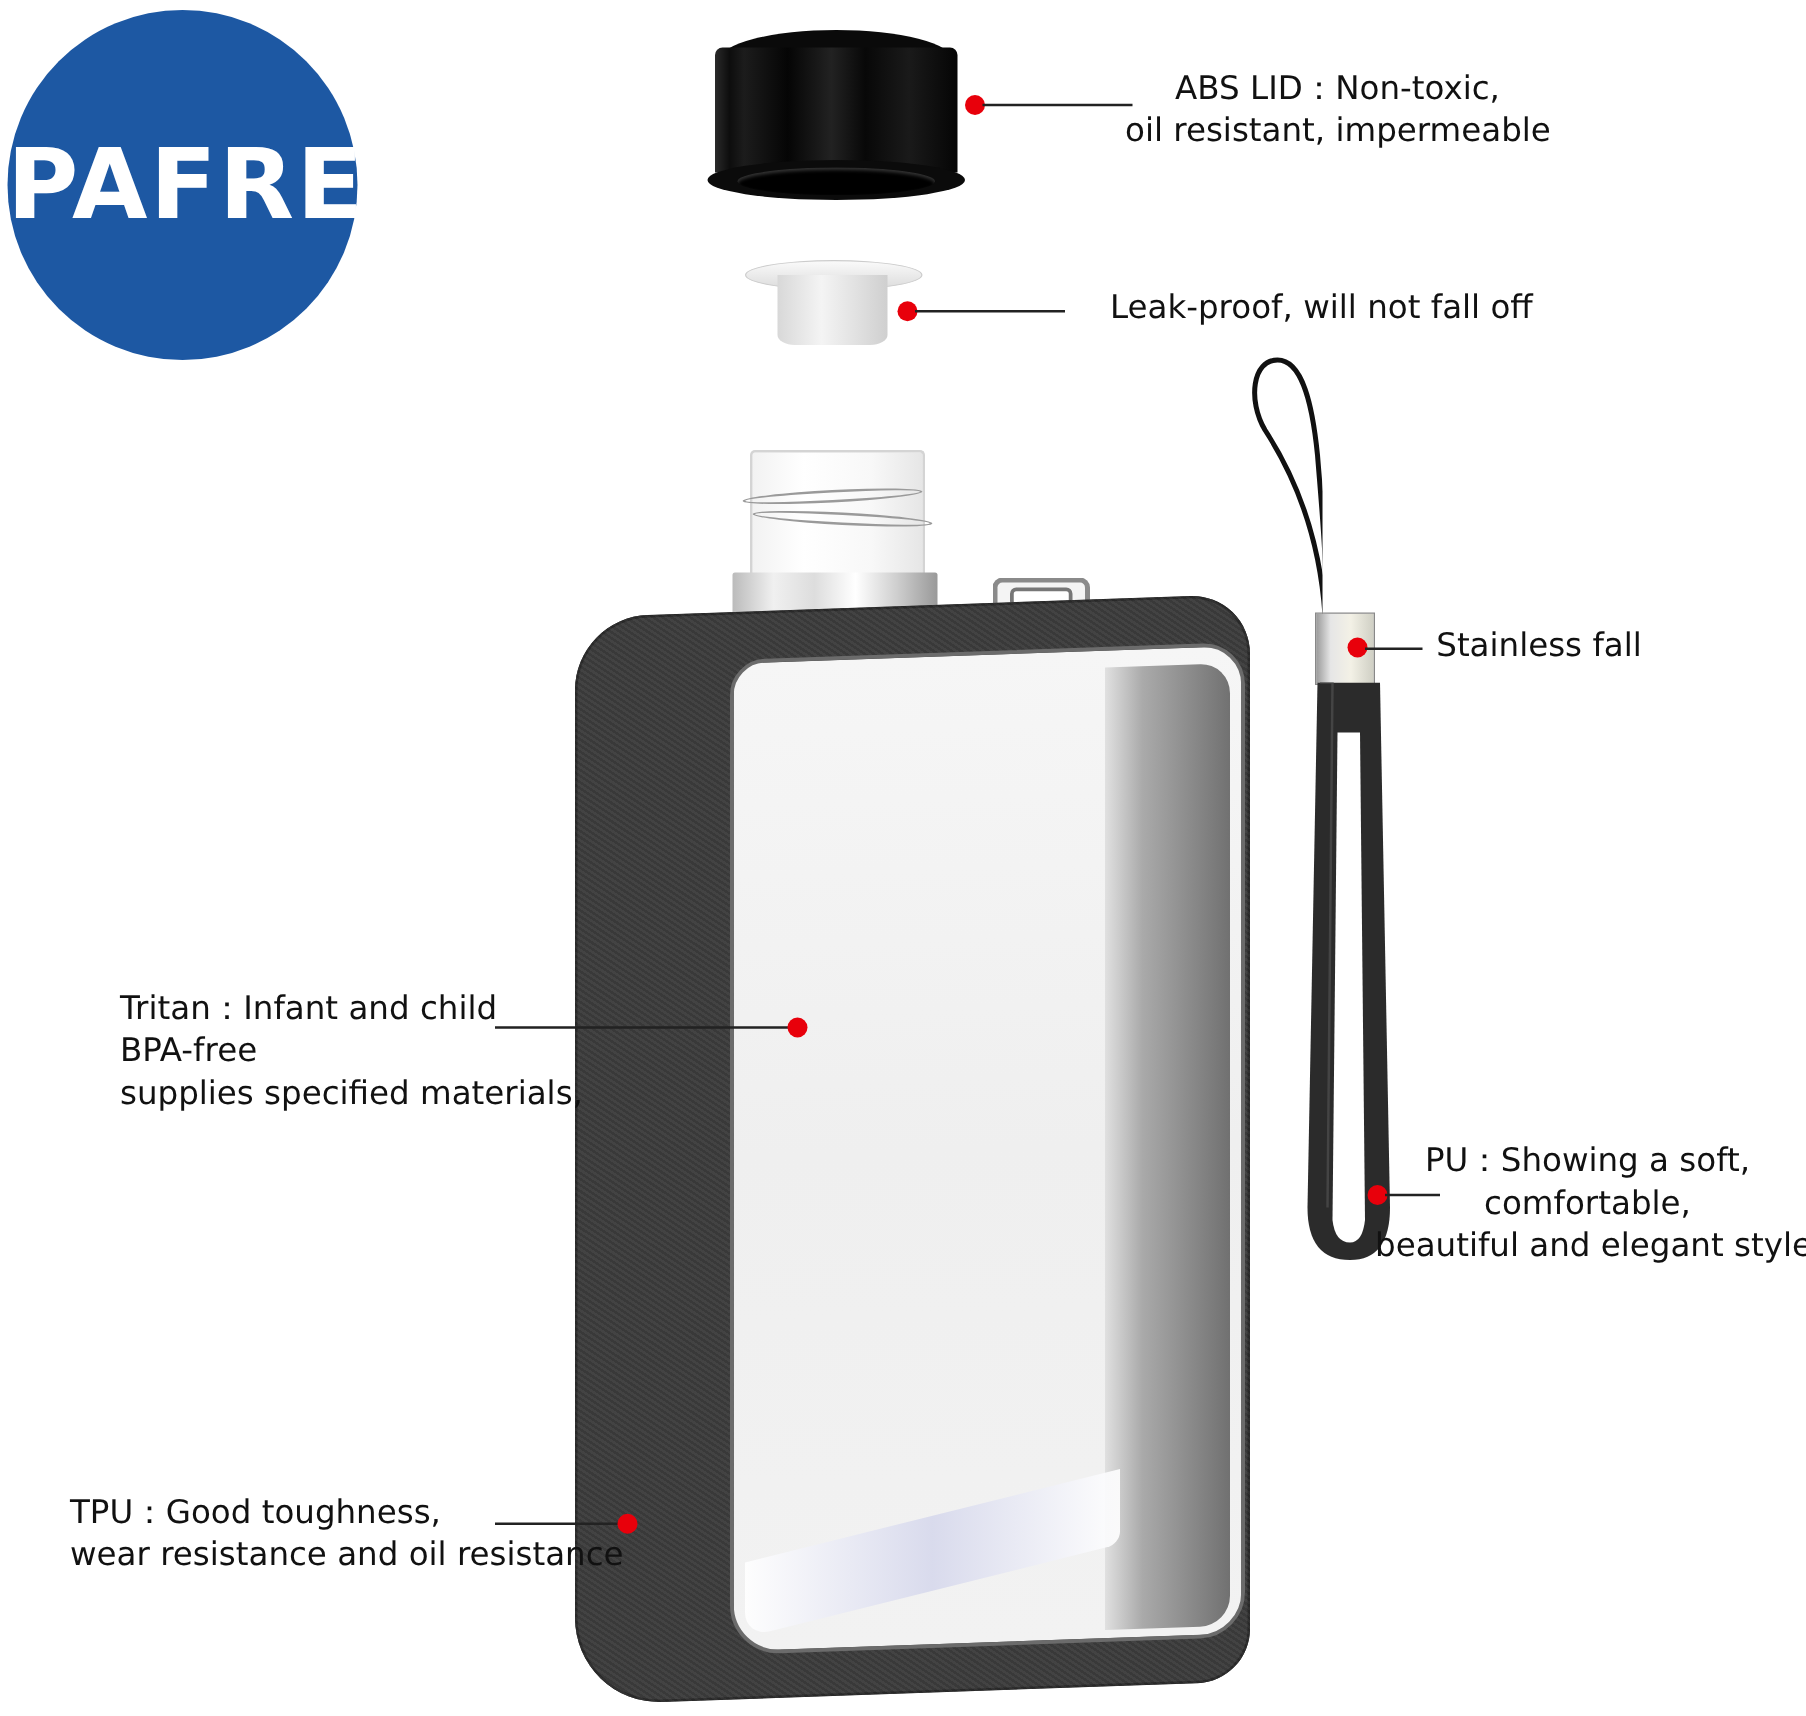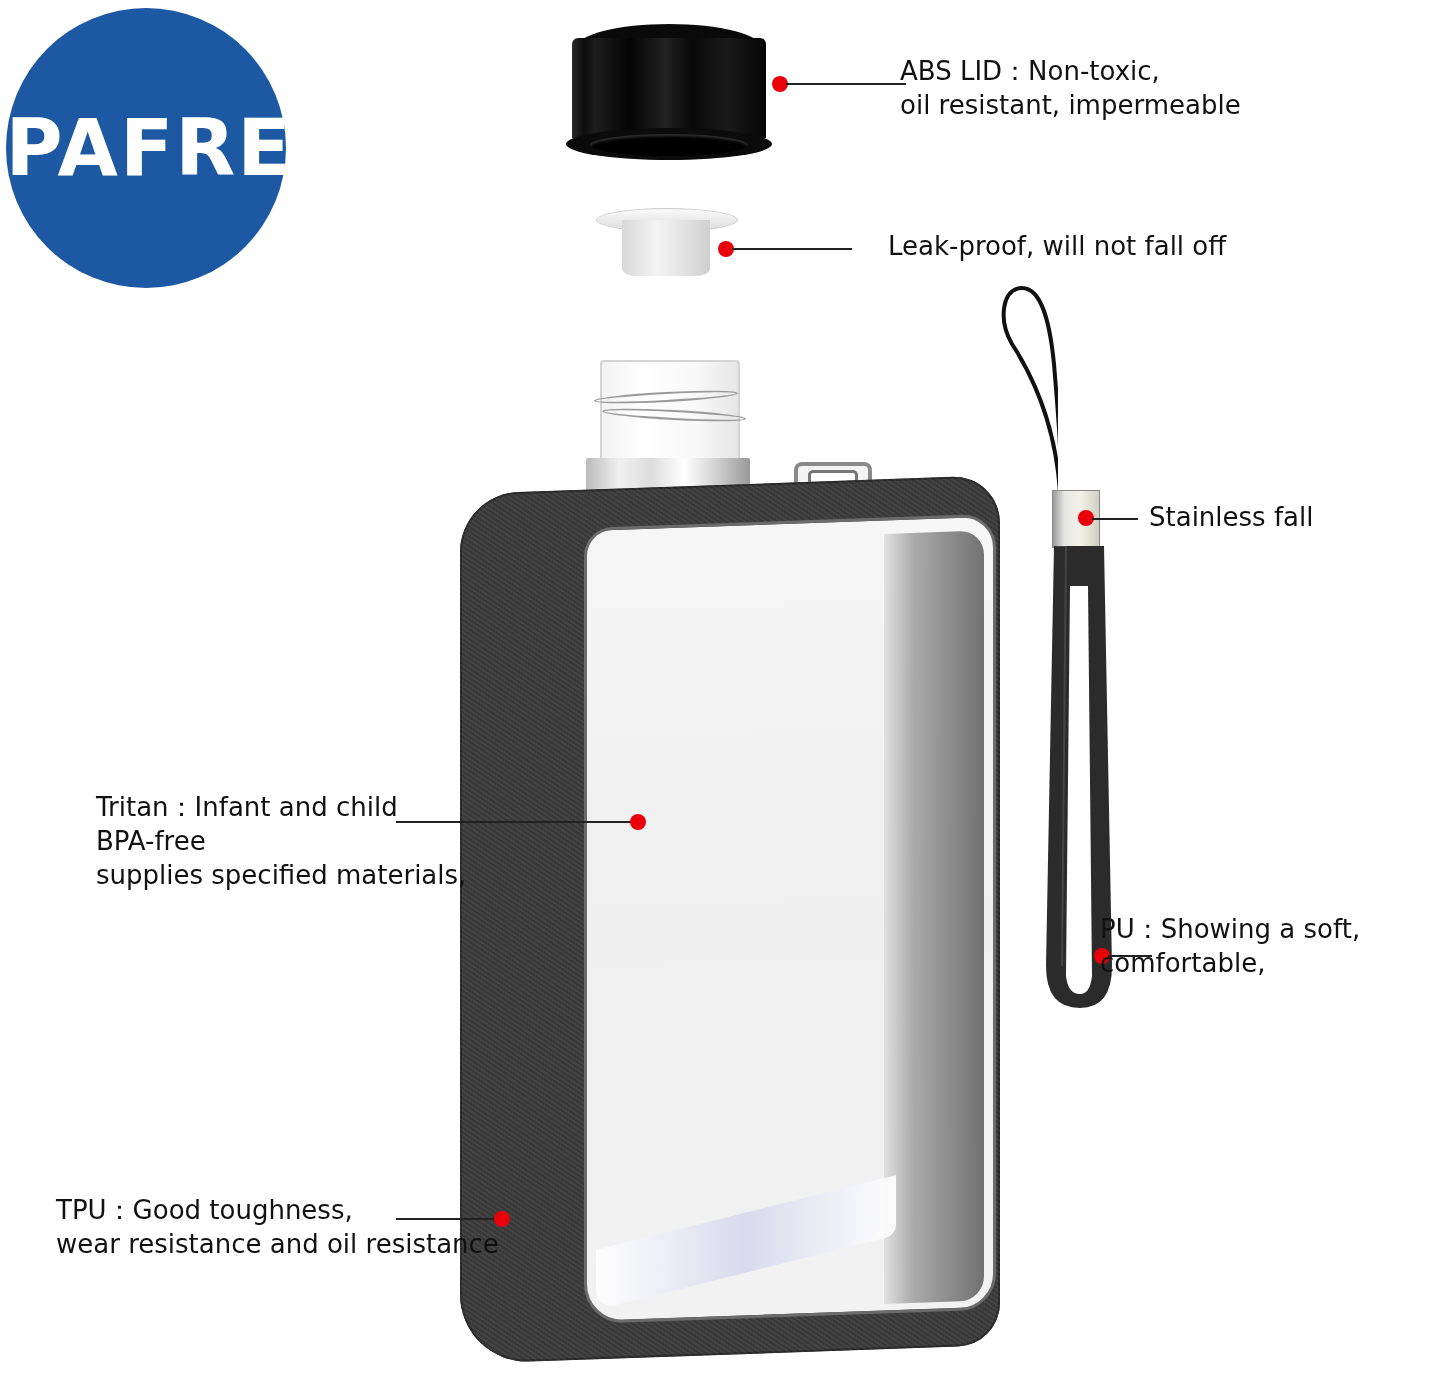--- a/index.html
+++ b/index.html
@@ -9,21 +9,21 @@
 
   
   .badge { left: 6px; top: 8px; width: 280px; height: 280px; border-radius: 50%;
            background: #1d58a3; display: flex; flex-direction: row;
            align-items: center; justify-content: center; }
   .badge span { color: #fff; font-family: "DejaVu Sans", sans-serif; font-weight: bold;
                 font-size: 78px; line-height: 88px; letter-spacing: 2px; }
 
   
   .label { font-size: 26px; line-height: 34px; color: #111; white-space: nowrap; }
-  .center { }
+  .center { text-align: center; }
 
   
   .line { height: 2px; background: #222; }
   .dot { width: 16px; height: 16px; border-radius: 50%; }
 
   
   .cap { left: 566px; top: 24px; width: 206px; height: 136px; }
   .cap-top { position: absolute; left: 10px; top: 0; width: 186px; height: 24px;
              background: #0a0a0a; border-radius: 50% / 100% 100% 0 0; }
   .cap-body { position: absolute; left: 6px; top: 14px; width: 194px; height: 100px;
@@ -147,20 +147,21 @@
   <div>supplies specified materials,</div>
 </div>
 <div class="abs line" style="left:396px; top:821px; width:236px;"></div>
 <div class="abs dot" style="left:630px; top:814px; background:#e8000b;"></div>
 
 <div class="abs dot" style="left:1094px; top:948px; background:#e8000b;"></div>
 <div class="abs line" style="left:1108px; top:955px; width:44px;"></div>
 <div class="abs label center" style="left:1100px; top:912px; width:340px;">
   <div>PU：Showing a soft,</div>
   <div>comfortable,</div>
+  <div>beautiful and elegant style</div>
 </div>
 
 <div class="abs label" style="left:40px; top:1193px;margin-left:16px;">
   <div>TPU：Good toughness,</div>
   <div>wear resistance and oil resistance</div>
 </div>
 <div class="abs line" style="left:396px; top:1218px; width:100px;"></div>
 <div class="abs dot" style="left:494px; top:1211px; background:#e8000b;"></div>
 
 </body></html>

